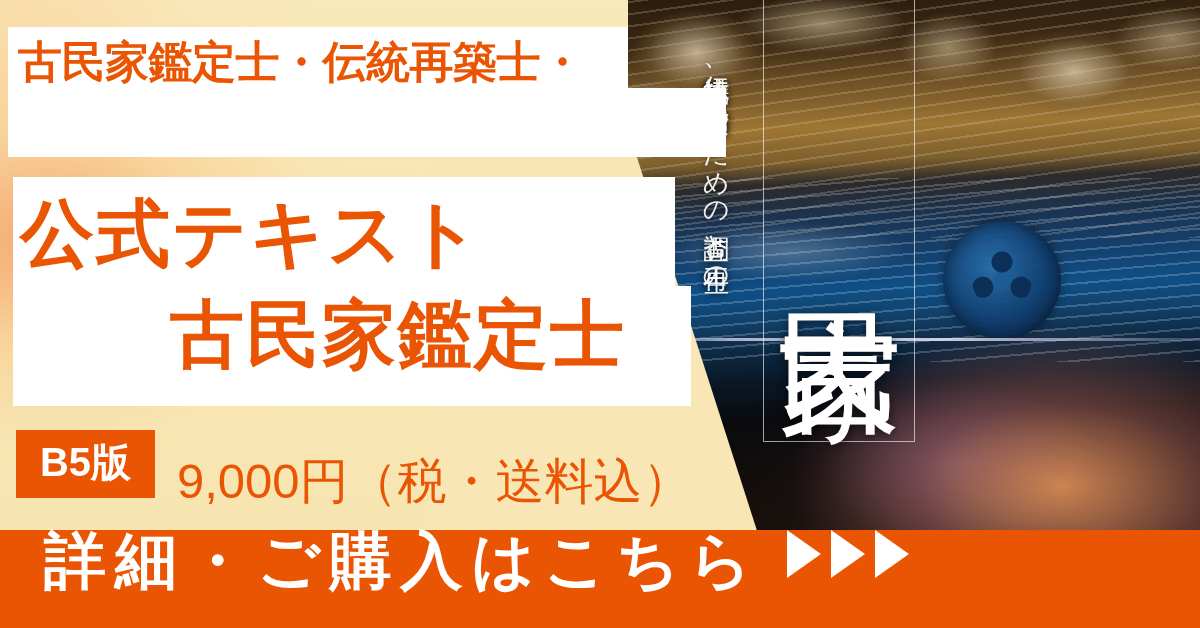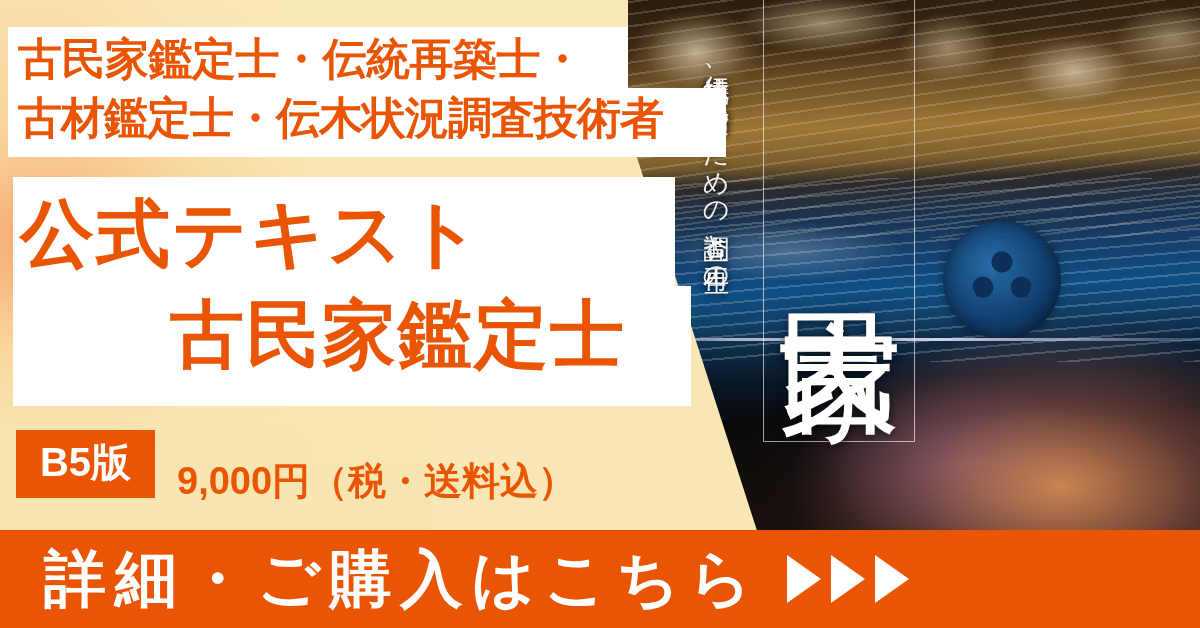--- a/index.html
+++ b/index.html
@@ -141,21 +141,20 @@
   .panel-2{left:13px;top:177px;width:662px;height:125px;}
   .panel-2b{left:13px;top:286px;width:678px;height:120px;}
 
   .headline{
     position:absolute;left:18px;top:33px;width:706px;
     color:#ea5504;
     font-size:44px;line-height:1.33;
     font-weight:700;
     letter-spacing:-0.5px;
     white-space:nowrap;
-    font-family:Liberation Mono, monospace;
   }
   .headline .l2{letter-spacing:-1px;}
 
   .title-main{
     position:absolute;left:20px;top:183px;width:660px;
     color:#ea5504;
     font-size:74px;line-height:1.37;
     font-weight:700;
     letter-spacing:2px;
     white-space:nowrap;
@@ -170,32 +169,32 @@
   .badge{
     background:#ea5504;color:#ffffff;
     font-size:40px;font-weight:700;
     padding:4px 12px 8px 12px;
     height:68px;min-width:139px;
     display:flex;align-items:center;justify-content:center;
     letter-spacing:0;
   }
   .price{
     color:#ea5504;
-    font-size:38px;font-weight:700;
+    font-size:49px;font-weight:400;
     margin-left:22px;
     letter-spacing:0;
     white-space:nowrap;
     margin-top:35px;
   }
 
   
   .cta{
     position:absolute;left:0;top:530px;width:1200px;height:98px;
     background:#ea5504;
-    display:flex;align-items:center;
+    display:flex;align-items:flex-start;
   }
   .cta-text{
     color:#ffffff;
     font-size:62px;font-weight:700;
     letter-spacing:9px;
     margin-left:44px;
     white-space:nowrap;
     line-height:1;
   }
   .cta-arrows{
@@ -229,21 +228,20 @@
 
   <div class="wedge"></div>
 
   <div class="panel panel-1"></div>
   <div class="panel panel-1b"></div>
   <div class="panel panel-2"></div>
   <div class="panel panel-2b"></div>
 
   <div class="headline">
     <div class="l1">古民家鑑定士・伝統再築士・</div>
-    <div class="l2">古材鑑定士・伝木状況調査技術者</div>
   </div>
 
   <div class="title-main">
     <span class="t1">公式テキスト</span>
     <span class="t2">古民家鑑定士</span>
   </div>
 
   <div class="price-row">
     <div class="badge">B5版</div>
     <div class="price">9,000円（税・送料込）</div>

